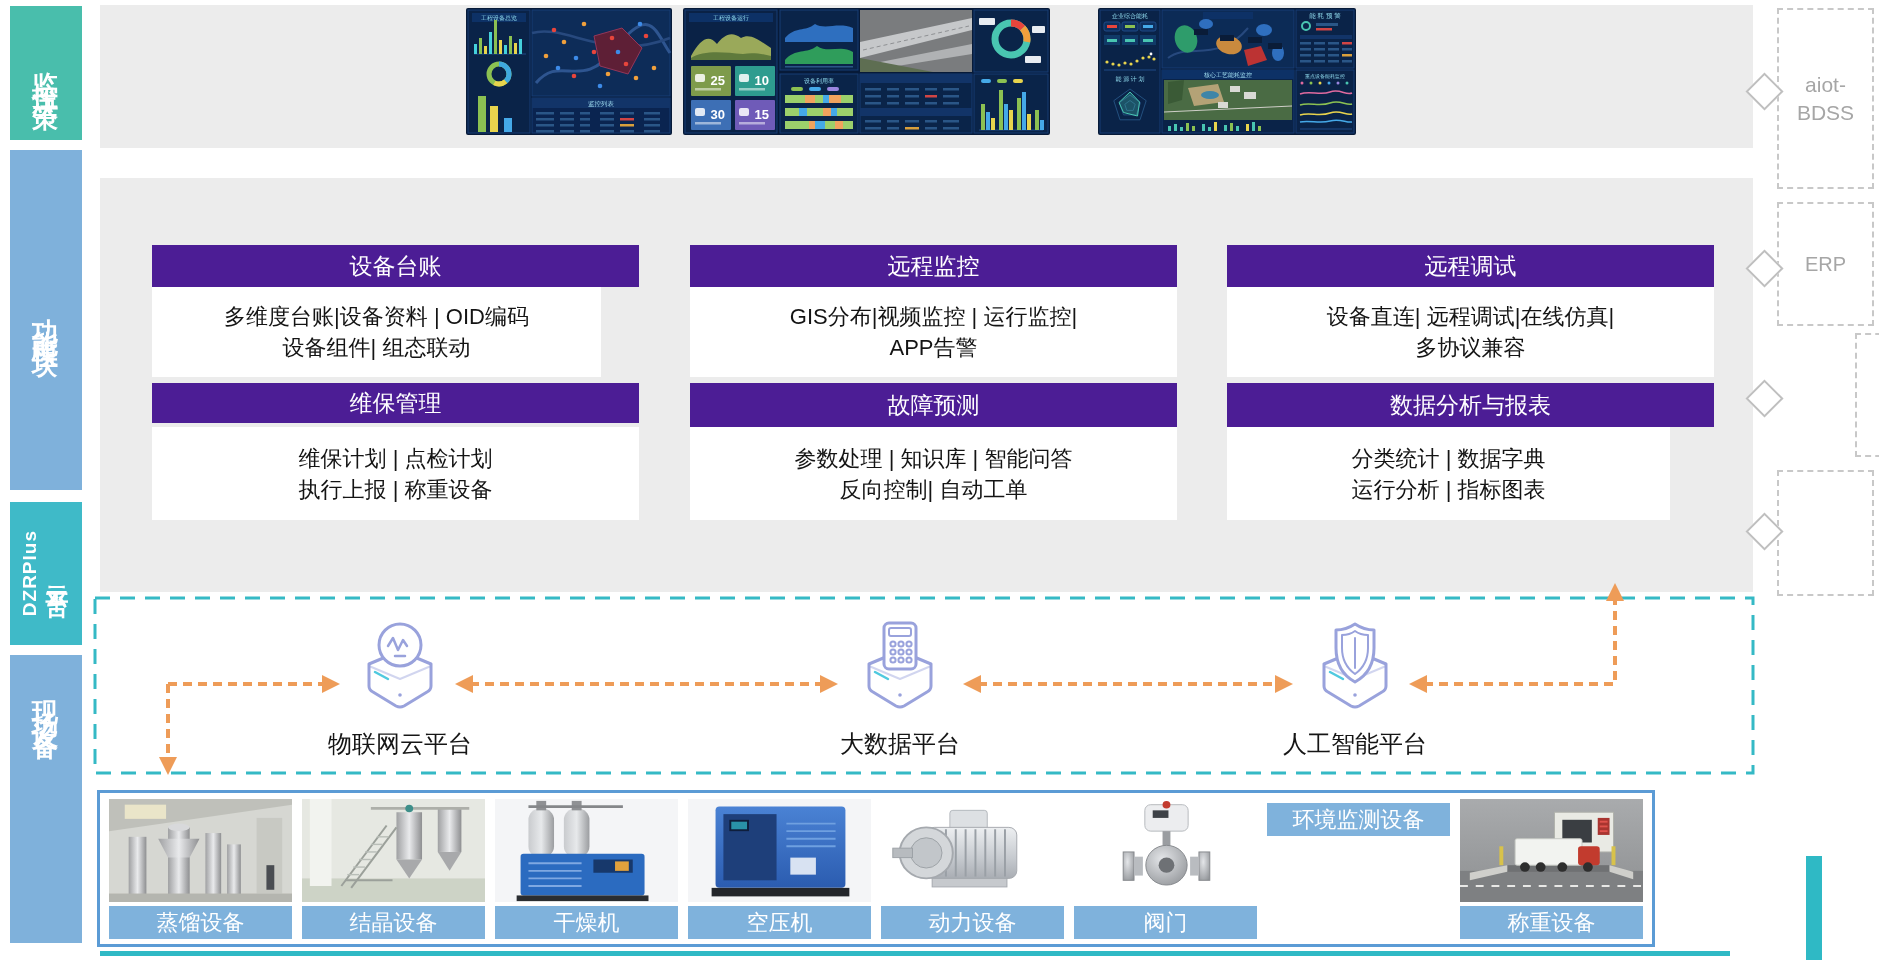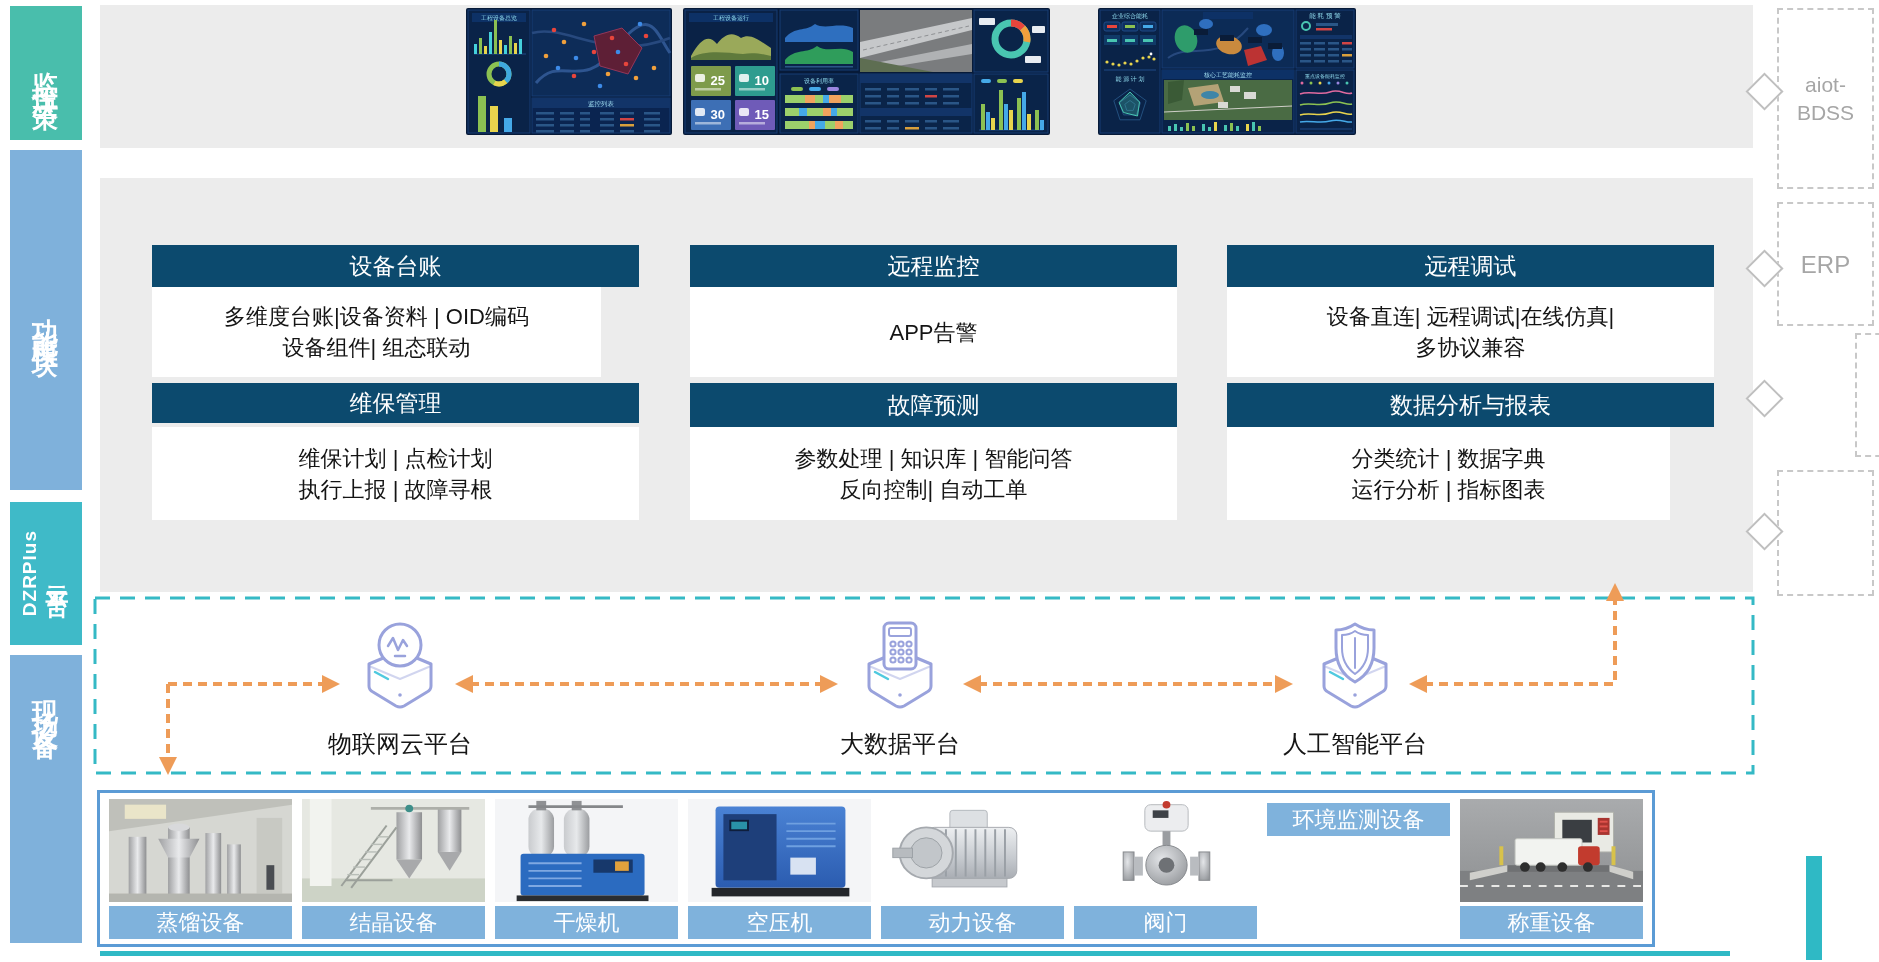--- a/index.html
+++ b/index.html
@@ -9,26 +9,26 @@
   .abs{position:absolute;}
   .band{background:#ECECEC;}
   
   .rail{left:10px;width:72px;display:flex;align-items:center;justify-content:center;color:#fff;}
   .vtext{writing-mode:vertical-rl;text-orientation:upright;letter-spacing:11px;
          font-size:26px;font-weight:600;}
   .dzr-wrap{display:flex;flex-direction:row;align-items:center;justify-content:center;gap:2px;}
   .dzr-en{writing-mode:vertical-rl;transform:rotate(180deg);font-size:19px;font-weight:700;letter-spacing:1px;}
   .dzr-cn{writing-mode:vertical-rl;text-orientation:upright;font-size:23px;font-weight:600;letter-spacing:4px;}
   
-  .card-h{background:#0c4a6e;color:#fff;font-size:23px;display:flex;align-items:center;justify-content:center;}
+  .card-h{background:#4c1d95;color:#fff;font-size:23px;display:flex;align-items:center;justify-content:center;}
   .card-b{background:#fff;color:#141414;font-size:22px;line-height:31px;text-align:center;
           display:flex;flex-direction:column;align-items:center;justify-content:center;}
   
   .ibox{border:2px dashed #C8C8C8;color:#A6A6A6;display:flex;flex-direction:column;
-        align-items:center;justify-content:center;font-size:24px;line-height:31px;background:#fff;}
+        align-items:center;justify-content:center;font-size:20px;line-height:31px;background:#fff;}
   .ibox.small{font-size:21px;line-height:28px;}
   .diamond{width:23px;height:23px;border:2px solid #BFBFBF;background:#fff;transform:rotate(45deg);}
   
   .plat-label{font-size:24px;color:#151515;text-align:center;width:220px;z-index:3;}
   .plat-icon{z-index:3;}
   
   .equip-box{left:97px;top:790px;width:1558px;height:157px;border:3px solid #5B9BD5;
              background:#fff;box-sizing:border-box;display:flex;gap:10px;padding:6px 9px 5px 9px;}
   .equip-item{flex:1;display:flex;flex-direction:column;min-width:0;}
   .equip-photo{height:104px;overflow:hidden;}
@@ -439,27 +439,28 @@
 </div>
 <div class="abs card-b" style="left:152px;top:287px;width:449px;height:90px;">
   <span>多维度台账|设备资料 | OID编码</span>
   <span>设备组件| 组态联动</span>
 </div>
 <div class="abs card-h" style="left:152px;top:383px;width:487px;height:40px;">
   <span>维保管理</span>
 </div>
 <div class="abs card-b" style="left:152px;top:427px;width:487px;height:93px;">
   <span>维保计划  | 点检计划</span>
-  <span>执行上报 | 故障寻根</span>
+  <span>执行上报 | 称重设备</span>
 </div>
 
 <div class="abs card-h" style="left:690px;top:245px;width:487px;height:42px;">
   <span>远程监控</span>
 </div>
 <div class="abs card-b" style="left:690px;top:287px;width:487px;height:90px;">
+  <span>GIS分布|视频监控 | 运行监控|</span>
   <span>APP告警</span>
 </div>
 <div class="abs card-h" style="left:690px;top:383px;width:487px;height:44px;">
   <span>故障预测</span>
 </div>
 <div class="abs card-b" style="left:690px;top:427px;width:487px;height:93px;">
   <span>参数处理 | 知识库 |  智能问答</span>
   <span>反向控制| 自动工单</span>
 </div>
 

